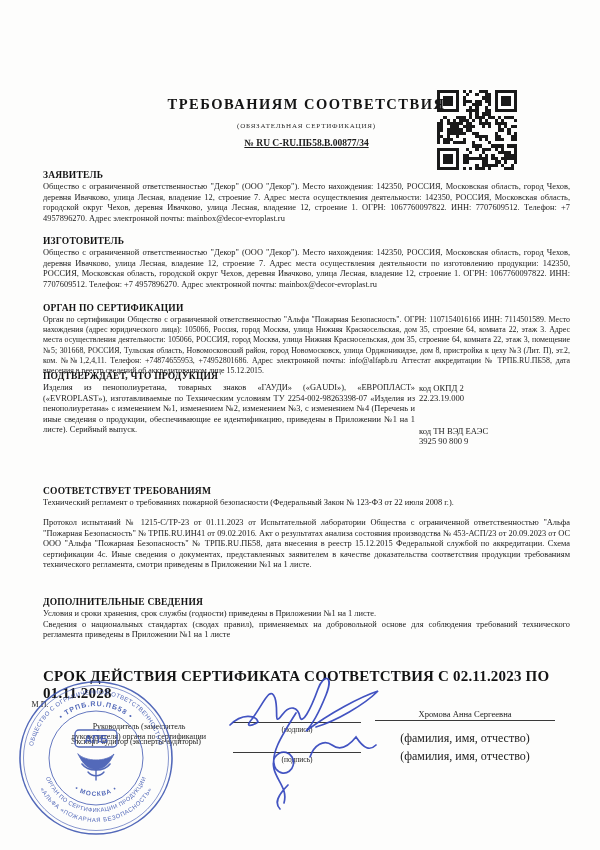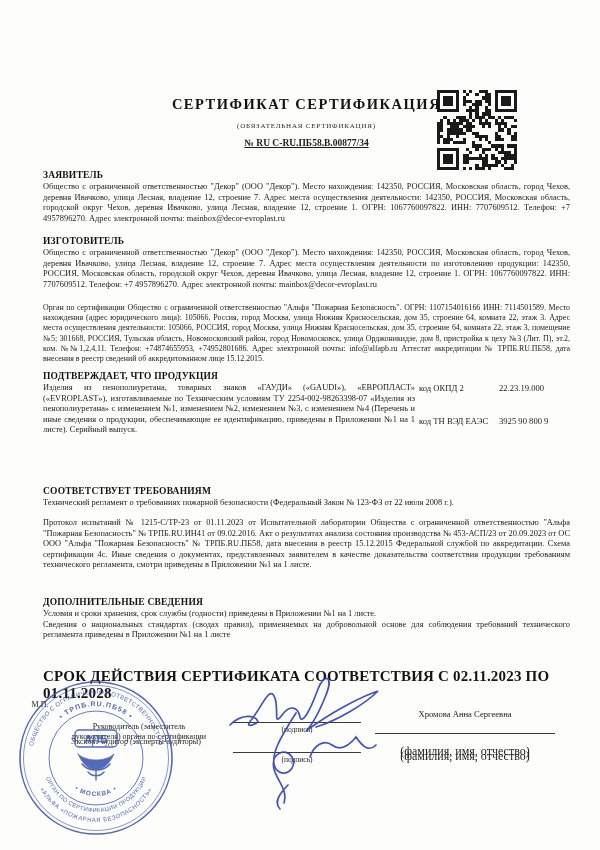--- a/index.html
+++ b/index.html
@@ -14,31 +14,31 @@
   .hdr h1 { font-size:14.5px; font-weight:bold; letter-spacing:1.5px; color:#141414; }
   .hdr .sub { margin-top:9px; font-size:7px; letter-spacing:.8px; color:#2a2a2a;text-align:center; }
   .hdr .num { margin-top:8px; font-size:9.5px; font-weight:bold; }
   .hdr .num u { text-decoration:underline; }
   .sec h2 { font-size:9.5px; font-weight:bold; letter-spacing:.2px; color:#141414; margin-bottom:2px; }
   .sec p { font-size:8.4px; line-height:10.6px; text-align:justify; color:#222; }
   .sec.dense p { font-size:7.9px; line-height:10.2px; }
   .prod-row { display:flex; }
   .prod-left { width:372px; }
   .prod-codes { width:155px; padding-left:4px; font-size:8.6px; }
-  .code-row { display:flex; }
+  .code-row { display:flex;flex-direction:column; }
   .code-row.second { margin-top:23px; }
   .code-label { width:80px; }
   .code-value { flex:1; }
   .validity { font-size:15px; font-weight:bold; letter-spacing:.2px; color:#141414; }
   .qr { position:absolute; left:437px; top:90px; width:80px; height:80px; }
   .sig-label { position:absolute; font-size:8px; line-height:9.8px; color:#222; text-align:center; }
   .sig-line { position:absolute; border-bottom:1px solid #3a3a3a; }
   .sig-caption { position:absolute; text-align:center; font-size:7.5px; color:#222; }
   .name-block { position:absolute; text-align:center; }
-  .name-block .nm { font-size:8.6px; border-bottom:1px solid #3a3a3a; padding-bottom:14px; }
+  .name-block .nm { font-size:8.6px; border-bottom:1px solid #3a3a3a; padding-bottom:1px; }
   .name-block .cap { font-size:12px; margin-top:10px; }
   .stamp-svg, .sig-svg { position:absolute; pointer-events:none; }
 </style>
 </head>
 <body>
 
 <div class="page">
 
   <div class="qr">
     <svg id="qr-svg" width="80" height="80" viewBox="0 0 25 25" shape-rendering="crispEdges">
@@ -278,36 +278,37 @@
           <rect x="19" y="1" width="5" height="5" fill="#fff"></rect>
           <rect x="20" y="2" width="3" height="3"></rect>
           <rect x="0" y="18" width="7" height="7"></rect>
           <rect x="1" y="19" width="5" height="5" fill="#fff"></rect>
           <rect x="2" y="20" width="3" height="3"></rect>
         </g>
       </svg>
   </div>
 
   <div class="content hdr">
-    <h1>СЕРТИФИКАТ СЕРТИФИКАЦИЯ</h1>
+    <h1>ТРЕБОВАНИЯМ СООТВЕТСТВИЯ</h1>
     <div class="sub">(ОБЯЗАТЕЛЬНАЯ СЕРТИФИКАЦИЯ)</div>
     <div class="num"><u>№ RU С-RU.ПБ58.В.00877/34</u></div>
   </div>
 
   <div class="content sec" style="top:170px">
     <h2>ЗАЯВИТЕЛЬ</h2>
     <p>Общество с ограниченной ответственностью "Декор" (ООО "Декор"). Место нахождения: 142350, РОССИЯ, Московская область, город Чехов, деревня Ивачково, улица Лесная, владение 12, строение 7. Адрес места осуществления деятельности: 142350, РОССИЯ, Московская область, городской округ Чехов, деревня Ивачково, улица Лесная, владение 12, строение 1. ОГРН: 1067760097822. ИНН: 7707609512. Телефон: +7 4957896270. Адрес электронной почты: mainbox@decor-evroplast.ru</p>
   </div>
 
   <div class="content sec" style="top:236px">
     <h2>ИЗГОТОВИТЕЛЬ</h2>
     <p>Общество с ограниченной ответственностью "Декор" (ООО "Декор"). Место нахождения: 142350, РОССИЯ, Московская область, город Чехов, деревня Ивачково, улица Лесная, владение 12, строение 7. Адрес места осуществления деятельности по изготовлению продукции: 142350, РОССИЯ, Московская область, городской округ Чехов, деревня Ивачково, улица Лесная, владение 12, строение 1. ОГРН: 1067760097822. ИНН: 7707609512. Телефон: +7 4957896270. Адрес электронной почты: mainbox@decor-evroplast.ru</p>
   </div>
 
   <div class="content sec dense" style="top:303px">
+    <h2>ОРГАН ПО СЕРТИФИКАЦИИ</h2>
     <p>Орган по сертификации Общество с ограниченной ответственностью "Альфа "Пожарная Безопасность". ОГРН: 1107154016166  ИНН: 7114501589. Место нахождения (адрес юридического лица): 105066, Россия, город Москва, улица Нижняя Красносельская, дом 35, строение 64, комната 22, этаж 3. Адрес места осуществления деятельности: 105066, РОССИЯ, город Москва, улица Нижняя Красносельская, дом 35, строение 64, комната 22, этаж 3, помещение №5; 301668, РОССИЯ, Тульская область, Новомосковский район, город Новомосковск, улица Орджоникидзе, дом 8, пристройка к цеху №3 (Лит. П), эт.2, ком. №№1,2,4,11. Телефон: +74874655953, +74952801686. Адрес электронной почты: info@alfapb.ru Аттестат аккредитации № ТРПБ.RU.ПБ58, дата внесения в реестр сведений об аккредитованном лице 15.12.2015.</p>
   </div>
 
   <div class="content sec" style="top:371px">
     <h2>ПОДТВЕРЖДАЕТ, ЧТО ПРОДУКЦИЯ</h2>
     <div class="prod-row">
       <p class="prod-left">Изделия из пенополиуретана, товарных знаков «ГАУДИ» («GAUDI»), «ЕВРОПЛАСТ» («EVROPLAST»), изготавливаемые по Техническим условиям ТУ 2254-002-98263398-07 «Изделия из пенополиуретана» с изменением №1, изменением №2, изменением №3, с изменением №4 (Перечень и иные сведения о продукции, обеспечивающие ее идентификацию, приведены в Приложении №1 на 1 листе). Серийный выпуск.</p>
       <div class="prod-codes">
         <div class="code-row">
           <span class="code-label">код ОКПД 2</span>

